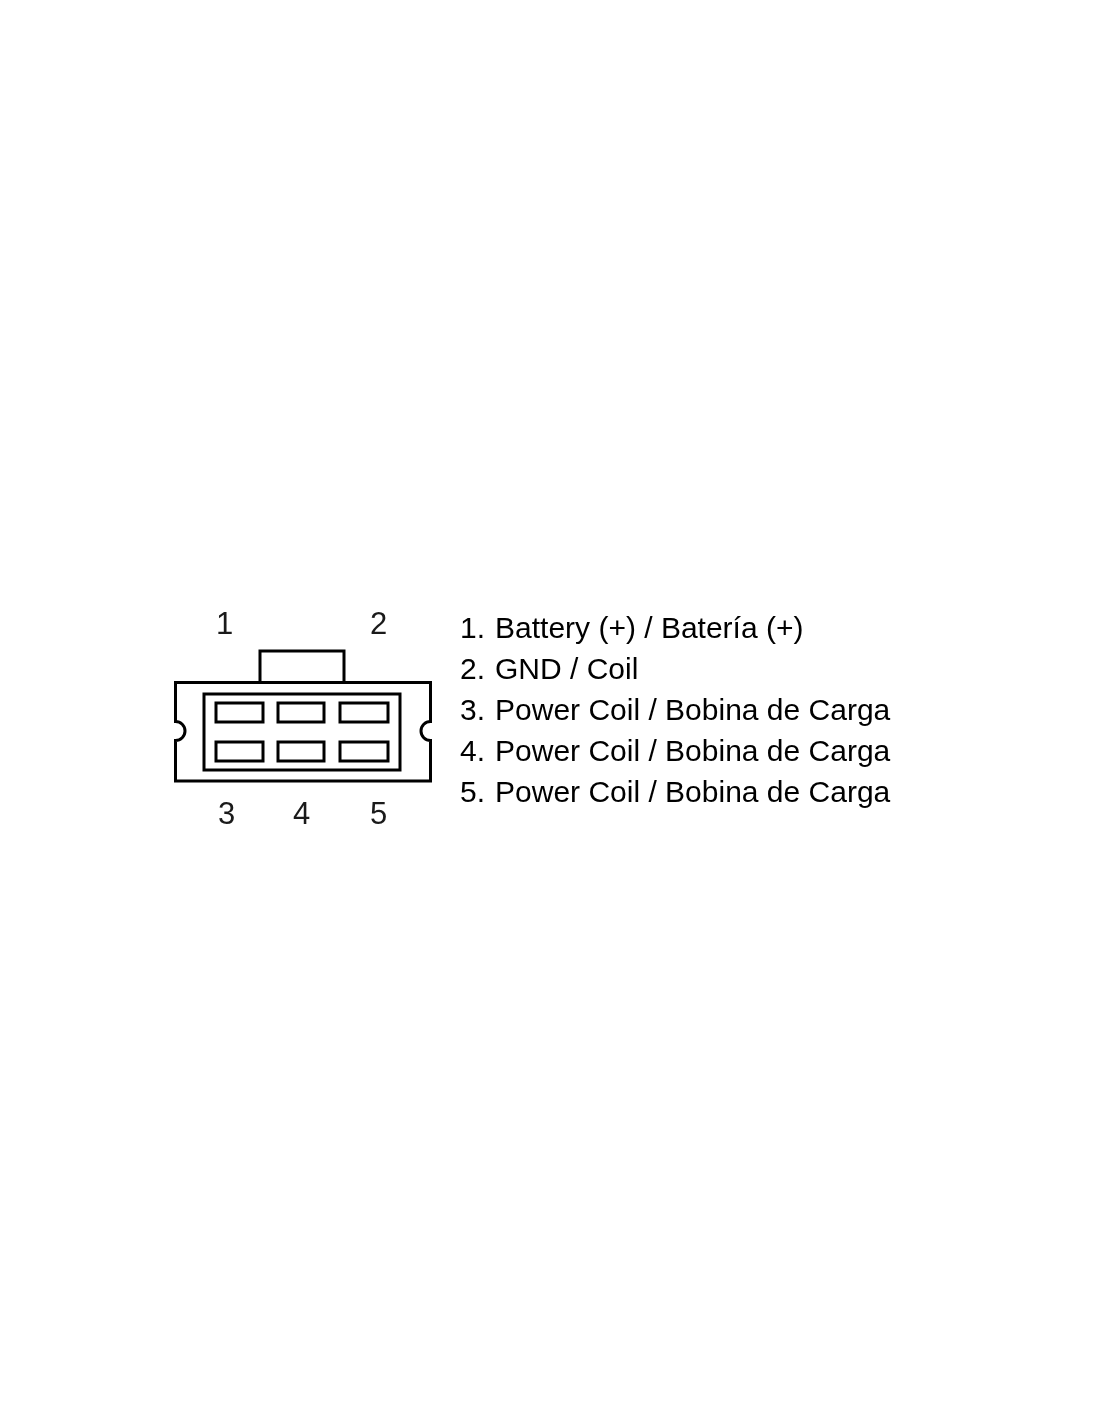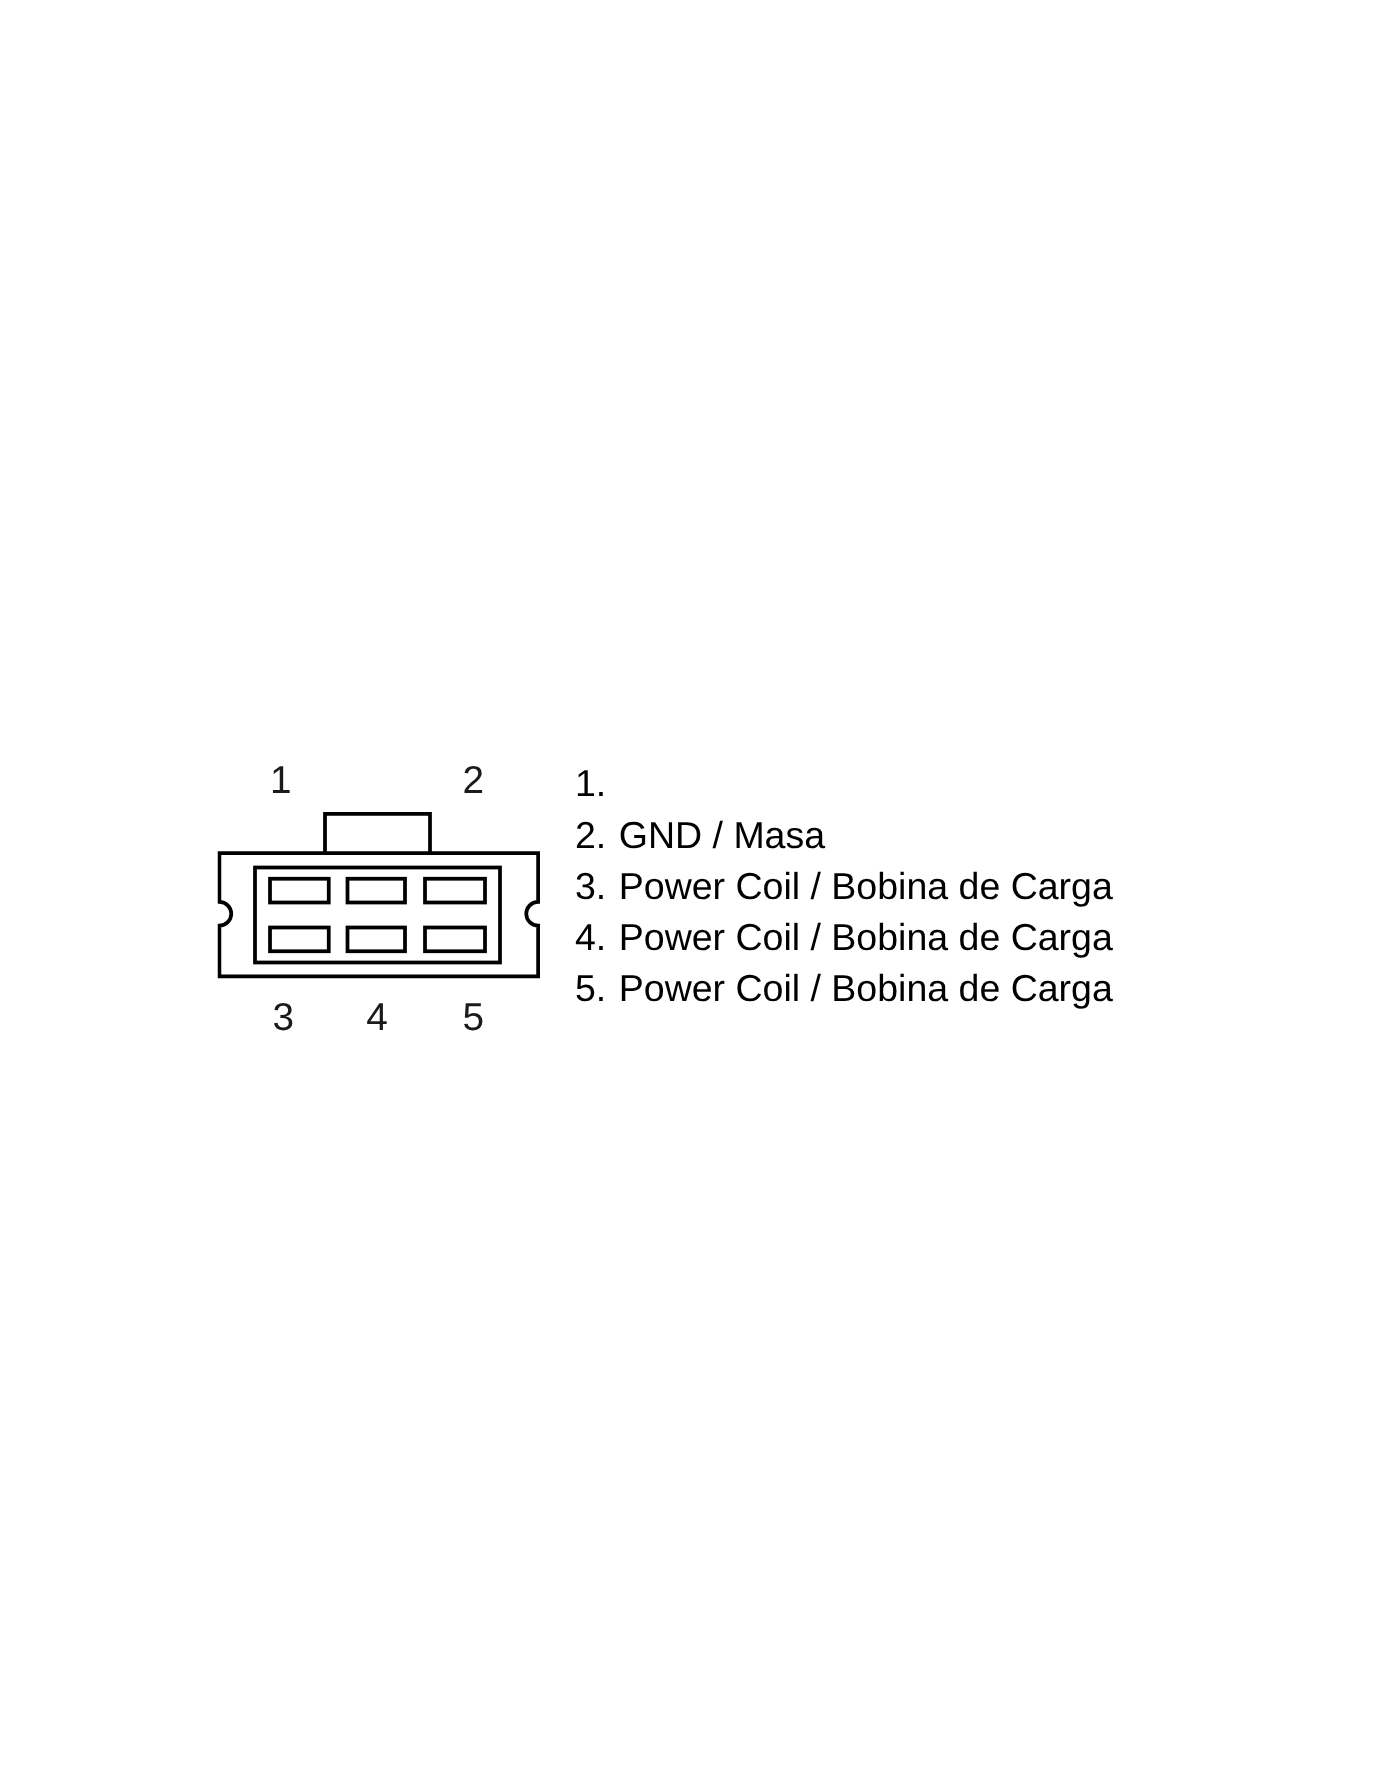--- a/index.html
+++ b/index.html
@@ -73,24 +73,25 @@
     <rect x="166" y="94" width="48" height="19" fill="#ffffff" stroke="#000000" stroke-width="3"></rect>
   </svg>
 
   <span class="pin-num pin-3">3</span>
   <span class="pin-num pin-4">4</span>
   <span class="pin-num pin-5">5</span>
 
   <div class="legend">
     <div class="legend-row">
       <span class="legend-prefix">1.</span>
+      <span class="legend-label">Battery (+) / Batería (+)</span>
     </div>
     <div class="legend-row">
       <span class="legend-prefix">2.</span>
-      <span class="legend-label">GND / Masa</span>
+      <span class="legend-label">GND / Coil</span>
     </div>
     <div class="legend-row">
       <span class="legend-prefix">3.</span>
       <span class="legend-label">Power Coil / Bobina de Carga</span>
     </div>
     <div class="legend-row">
       <span class="legend-prefix">4.</span>
       <span class="legend-label">Power Coil / Bobina de Carga</span>
     </div>
     <div class="legend-row">

